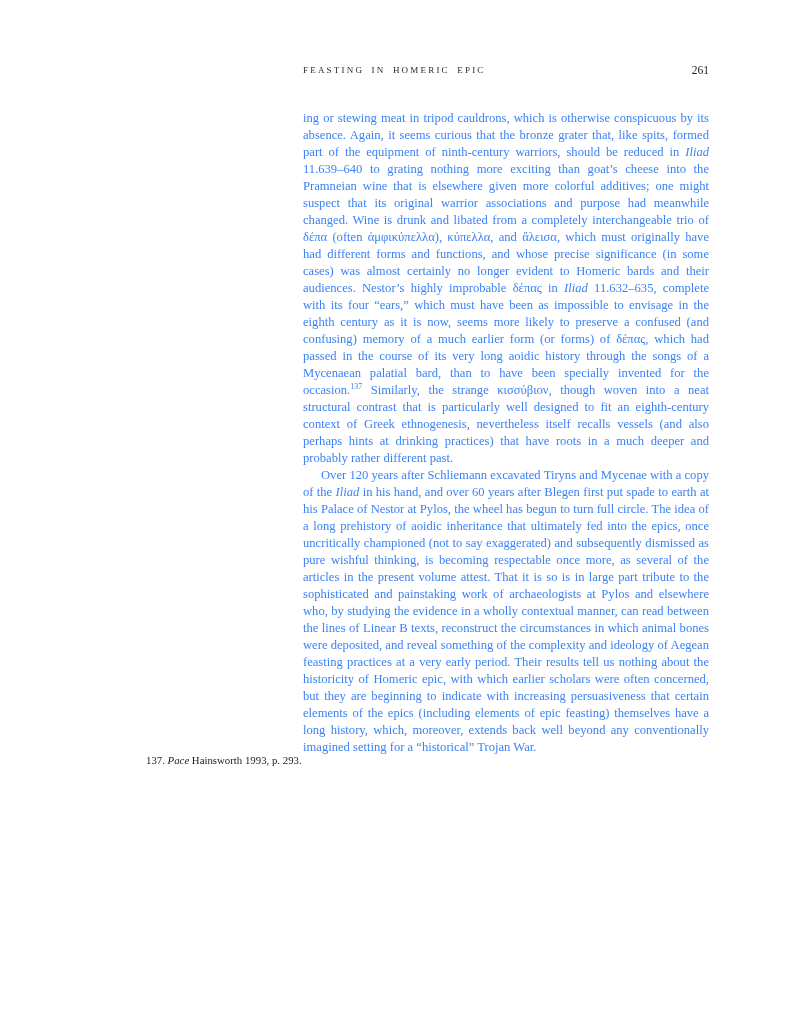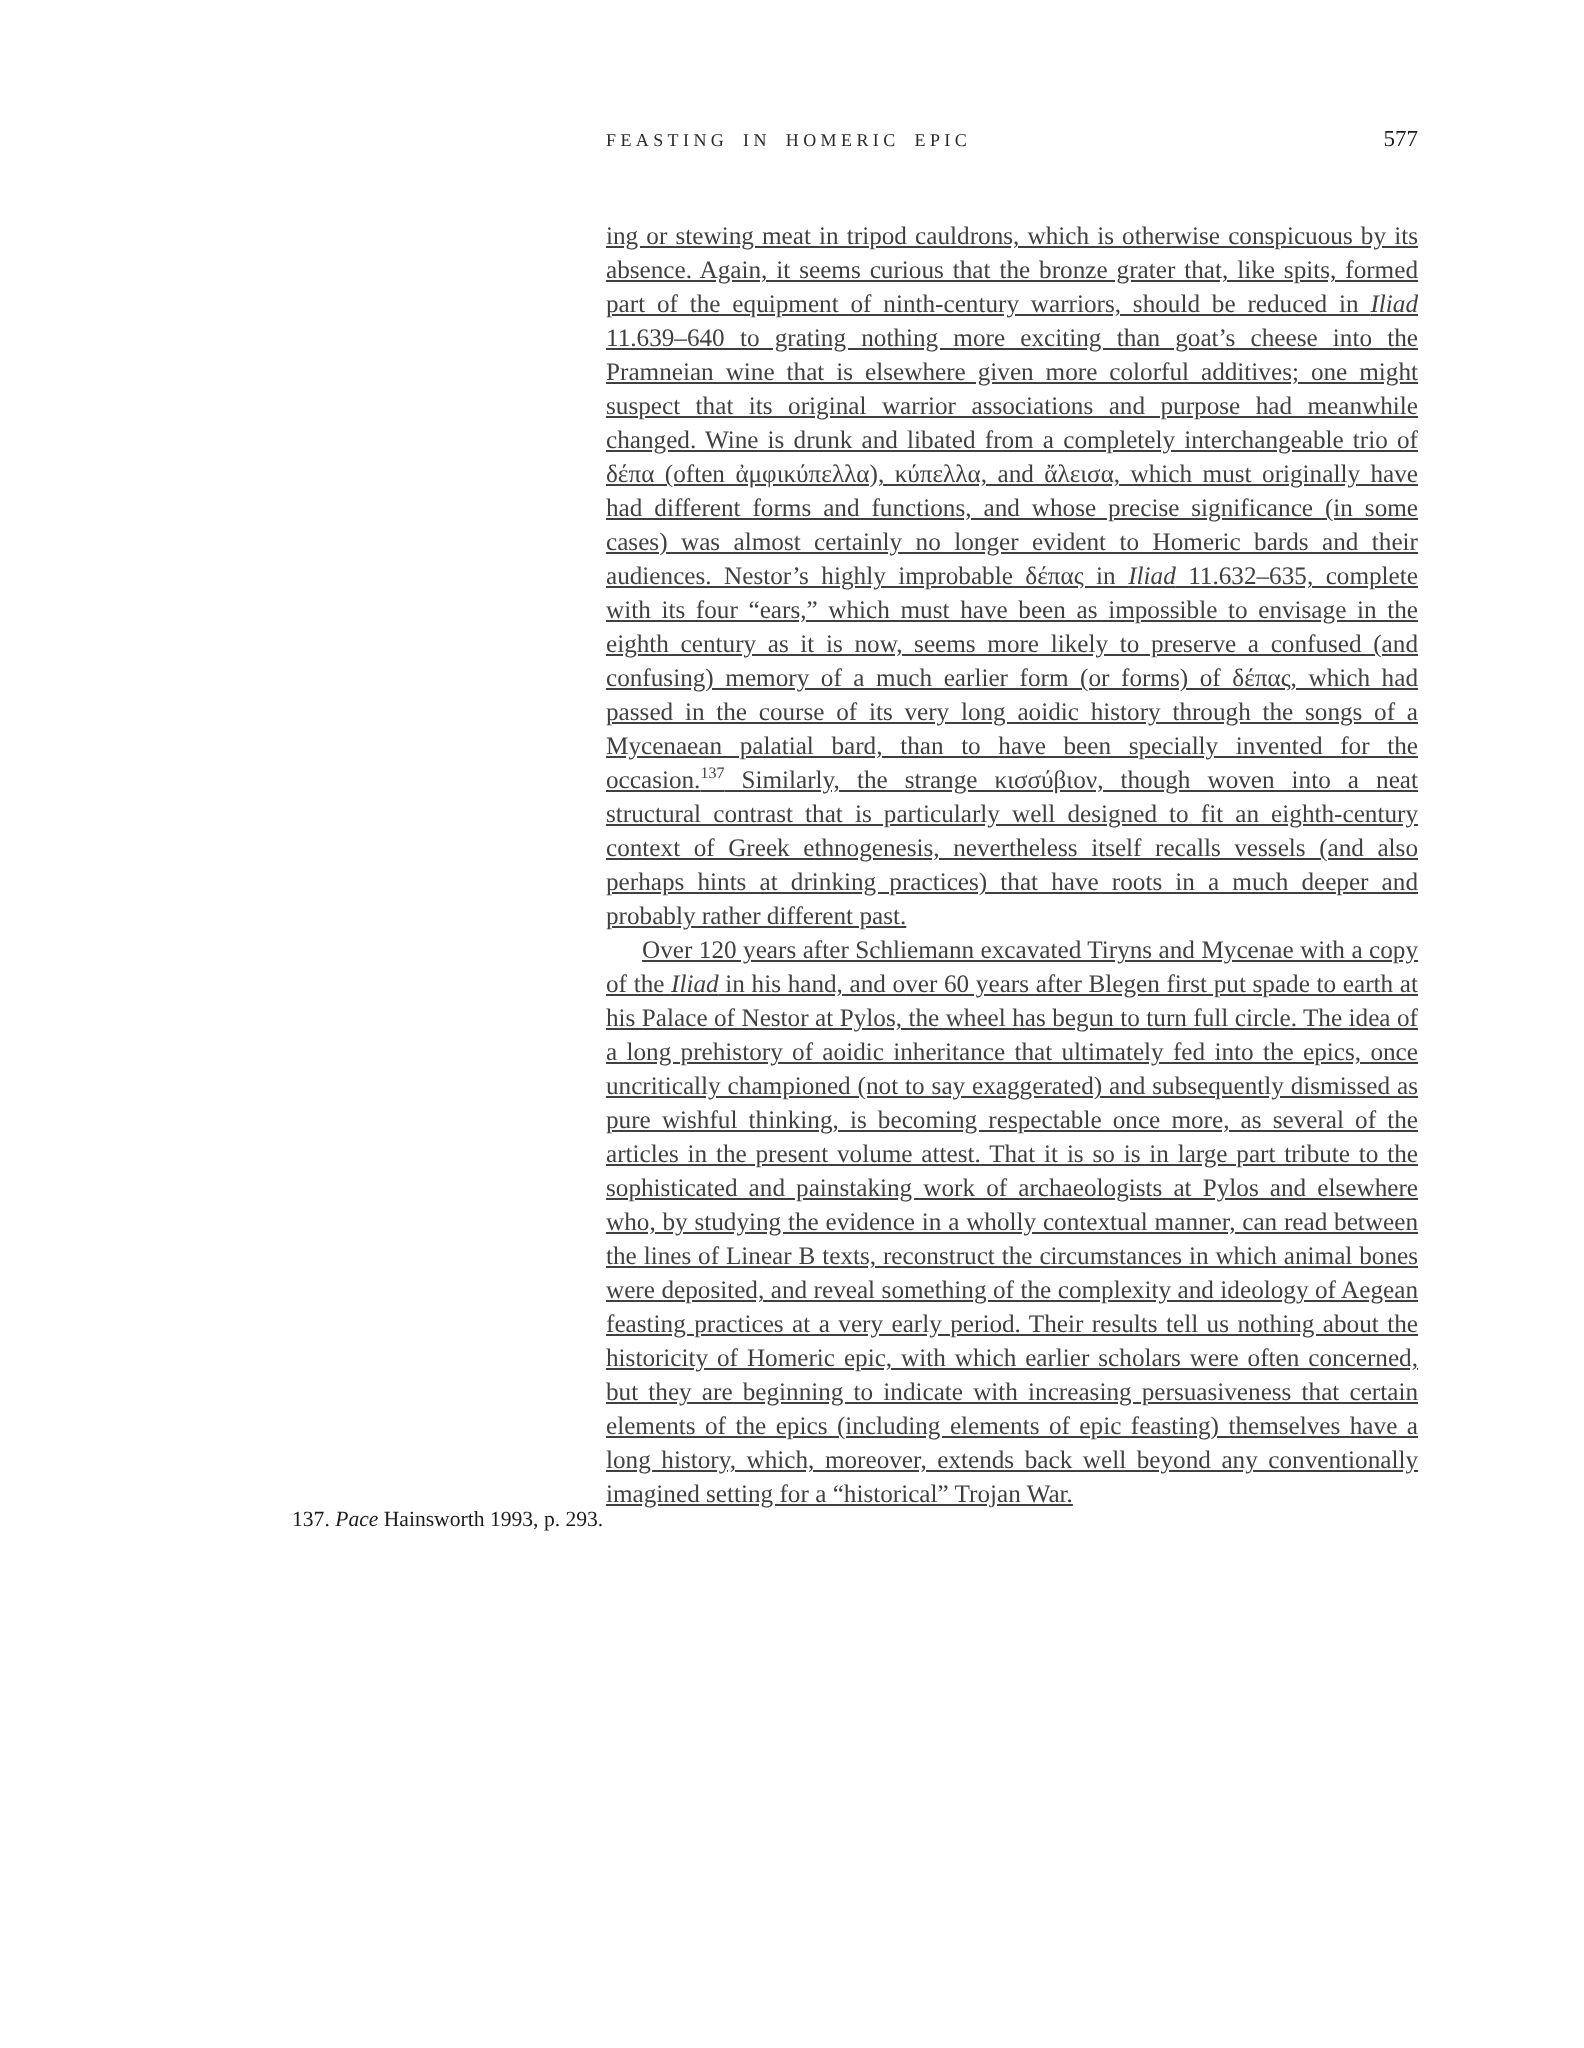--- a/index.html
+++ b/index.html
@@ -36,22 +36,21 @@
   }
   .page-number {
     font-size: 11.5px;
     color: #1c1c1c;
   }
   .body-text p {
     margin: 0;
     font-size: 12.6px;
     line-height: 17px;
     text-align: justify;
-    color: #404040;
-    text-decoration: underline;
+    color: #3b82f6;
   }
   .para-indent {
     text-indent: 18px;
   }
   .run-italic {
     font-style: italic;
   }
   .run-sup {
     vertical-align: super;
     font-size: 8px;
@@ -70,21 +69,21 @@
 </style>
 </head>
 <body>
 
 <div class="page">
 
   <div class="text-column">
 
     <div class="running-head">
       <span class="head-title">FEASTING IN HOMERIC EPIC</span>
-      <span class="page-number">577</span>
+      <span class="page-number">261</span>
     </div>
 
     <div class="body-text">
       <p class="para"><span>ing or stewing meat in tripod cauldrons, which is otherwise conspicuous by its absence. Again, it seems curious that the bronze grater that, like spits, formed part of the equipment of ninth-century warriors, should be reduced in </span><span class="run-italic">Iliad</span><span> 11.639–640 to grating nothing more exciting than goat’s cheese into the Pramneian wine that is elsewhere given more colorful additives; one might suspect that its original warrior associations and purpose had meanwhile changed. Wine is drunk and libated from a completely interchangeable trio of δέπα (often ἀμφικύπελλα), κύπελλα, and ἄλεισα, which must originally have had different forms and functions, and whose precise significance (in some cases) was almost certainly no longer evident to Homeric bards and their audiences. Nestor’s highly improbable δέπας in </span><span class="run-italic">Iliad</span><span> 11.632–635, complete with its four “ears,” which must have been as impossible to envisage in the eighth century as it is now, seems more likely to preserve a confused (and confusing) memory of a much earlier form (or forms) of δέπας, which had passed in the course of its very long aoidic history through the songs of a Mycenaean palatial bard, than to have been specially invented for the occasion.</span><span class="run-sup">137</span><span> Similarly, the strange κισσύβιον, though woven into a neat structural contrast that is particularly well designed to fit an eighth-century context of Greek ethnogenesis, nevertheless itself recalls vessels (and also perhaps hints at drinking practices) that have roots in a much deeper and probably rather different past.</span></p>
       <p class="para para-indent"><span>Over 120 years after Schliemann excavated Tiryns and Mycenae with a copy of the </span><span class="run-italic">Iliad</span><span> in his hand, and over 60 years after Blegen first put spade to earth at his Palace of Nestor at Pylos, the wheel has begun to turn full circle. The idea of a long prehistory of aoidic inheritance that ultimately fed into the epics, once uncritically championed (not to say exaggerated) and subsequently dismissed as pure wishful thinking, is becoming respectable once more, as several of the articles in the present volume attest. That it is so is in large part tribute to the sophisticated and painstaking work of archaeologists at Pylos and elsewhere who, by studying the evidence in a wholly contextual manner, can read between the lines of Linear B texts, reconstruct the circumstances in which animal bones were deposited, and reveal something of the complexity and ideology of Aegean feasting practices at a very early period. Their results tell us nothing about the historicity of Homeric epic, with which earlier scholars were often concerned, but they are beginning to indicate with increasing persuasiveness that certain elements of the epics (including elements of epic feasting) themselves have a long history, which, moreover, extends back well beyond any conventionally imagined setting for a “historical” Trojan War.</span></p>
     </div>
 
   </div>
 
   <div class="footnote"><span>137. </span><span class="run-italic">Pace</span><span> Hainsworth 1993, p. 293.</span></div>

